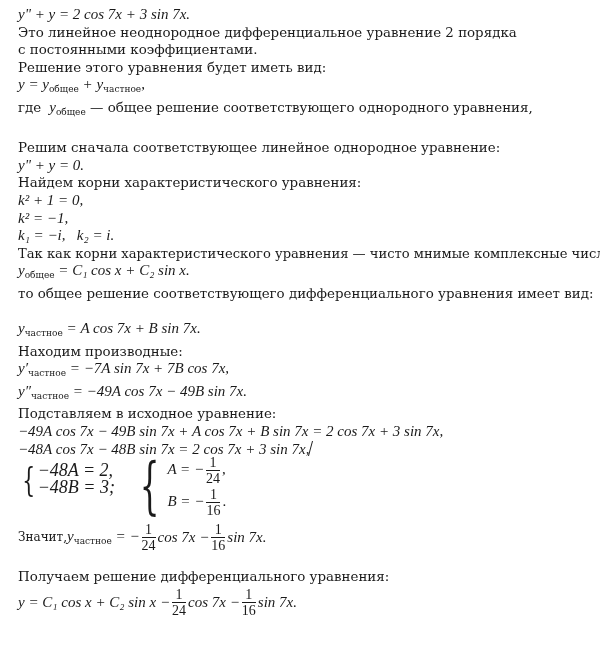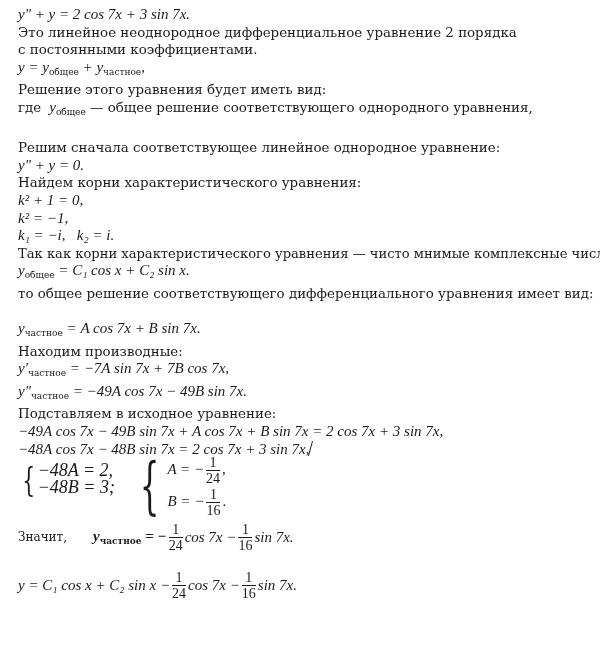--- a/index.html
+++ b/index.html
@@ -25,26 +25,26 @@
   .answer-line { height: 34px; display: flex; align-items: center; white-space: nowrap; }
 </style>
 </head>
 <body>
 
 <div class="page">
 
   <div class="line math"><i>y" + y = 2 cos 7x + 3 sin 7x.</i></div>
   <div class="line">Это линейное неоднородное дифференциальное уравнение 2 порядка</div>
   <div class="line">с постоянными коэффициентами.</div>
+  <div class="line">Решение этого уравнения будет иметь вид:</div>
+
   <div class="line math">
     <i>y = y</i><span class="sub">общее</span>
     <i> + y</i><span class="sub">частное</span><span>,</span>
   </div>
-
-  <div class="line">Решение этого уравнения будет иметь вид:</div>
 
   <div class="line">
     <span>где</span>
     <span class="math"><i>&nbsp;y</i><span class="sub">общее</span></span>
     <span>— общее решение соответствующего однородного уравнения,</span>
   </div>
 
 
   <div class="gap"></div>
 
@@ -93,35 +93,36 @@
       <span class="brace big">{</span>
       <div class="rows2">
         <div class="r"><i>A = −</i><span class="frac"><span class="num">1</span><span>24</span></span><span>,</span></div>
         <div class="r"><i>B = −</i><span class="frac"><span class="num">1</span><span>16</span></span><span>.</span></div>
       </div>
     </div>
   </div>
 
   <div class="answer-line">
     <span style="font-size:12px;">Значит,</span>
-    <span class="math" style="margin-left:26px;font-weight:bold;"><i>y</i><span class="sub">частное</span><i> = −</i></span>
+    <span class="math" style=""><i>y</i><span class="sub">частное</span><i> = −</i></span>
     <span class="frac math">
         <span class="num">1</span>
         <span>24</span>
       </span>
     <span class="math"><i>cos 7x −</i></span>
     <span class="frac math">
         <span class="num">1</span>
         <span>16</span>
       </span>
     <span class="math"><i>sin 7x.</i></span>
   </div>
 
   <div class="gap" style="height:14px;"></div>
 
+  <div class="line">Получаем решение дифференциального уравнения:</div>
   <div class="answer-line">
     <span class="math"><i>y = C₁ cos x + C₂ sin x −</i></span>
     <span class="frac math">
         <span class="num">1</span>
         <span>24</span>
       </span>
     <span class="math"><i>cos 7x −</i></span>
     <span class="frac math">
         <span class="num">1</span>
         <span>16</span>

